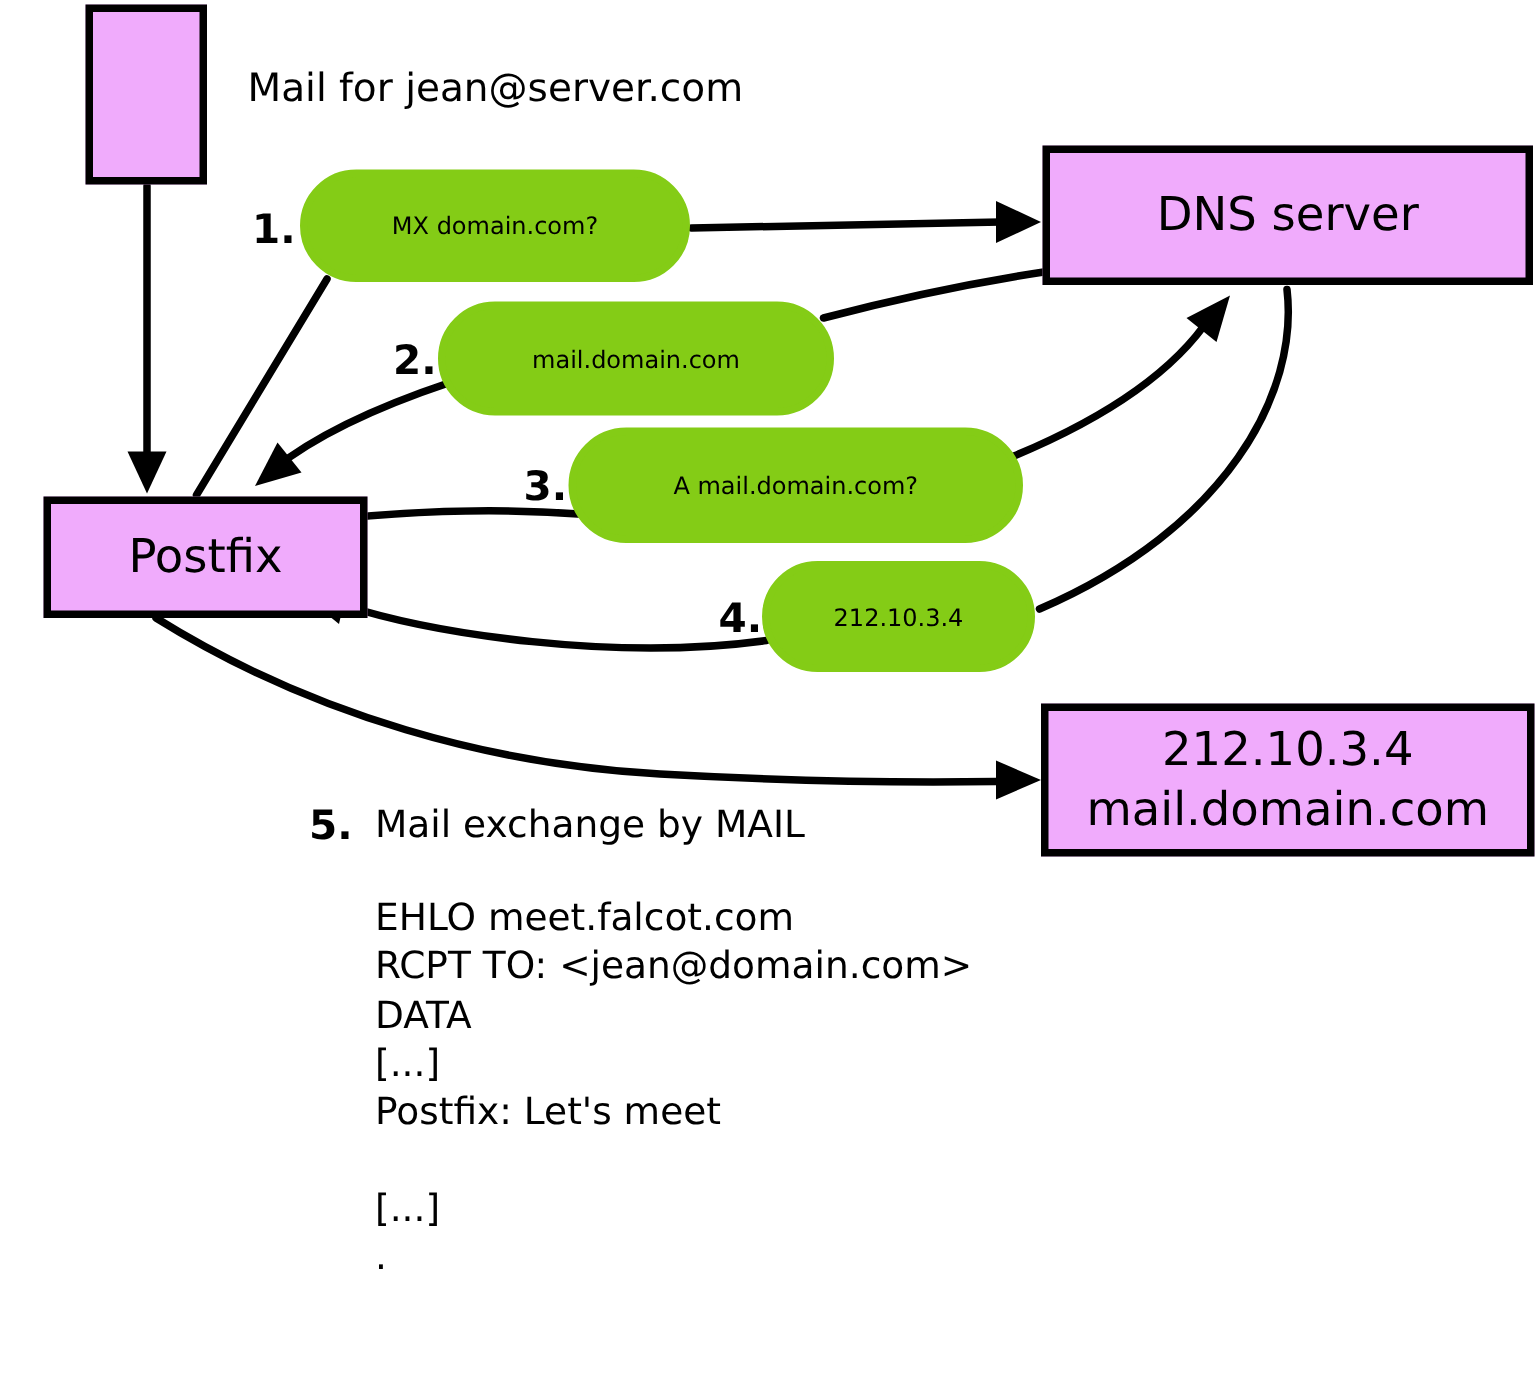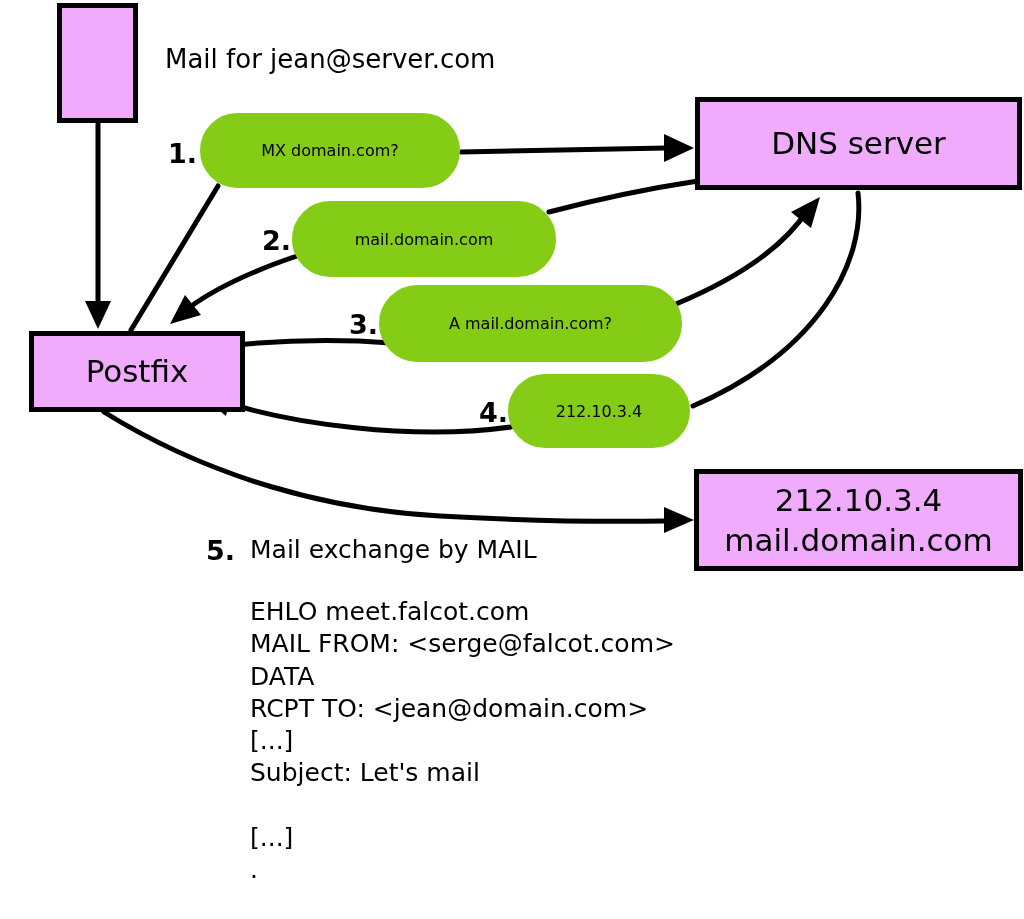--- a/index.html
+++ b/index.html
@@ -179,23 +179,22 @@
   <div class="stepnum n1">1.</div>
   <div class="stepnum n2">2.</div>
   <div class="stepnum n3">3.</div>
   <div class="stepnum n4">4.</div>
   <div class="stepnum n5">5.</div>
 
   <div class="step5-label">Mail exchange by MAIL</div>
 
   <div class="smtp">
     <div class="smtp-line">EHLO meet.falcot.com</div>
-    <div class="smtp-line">MAIL FROM: &lt;serge@falcot.com&gt;</div>
+    <div class="smtp-line">RCPT TO: &lt;jean@domain.com&gt;</div>
     <div class="smtp-line">DATA</div>
-    <div class="smtp-line">RCPT TO: &lt;jean@domain.com&gt;</div>
     <div class="smtp-line">[...]</div>
-    <div class="smtp-line">Subject: Let's mail</div>
+    <div class="smtp-line">Postfix: Let's meet</div>
     <div class="smtp-line"></div>
     <div class="smtp-line">[...]</div>
     <div class="smtp-line">.</div>
   </div>
 
 </div>
 
 </body></html>

